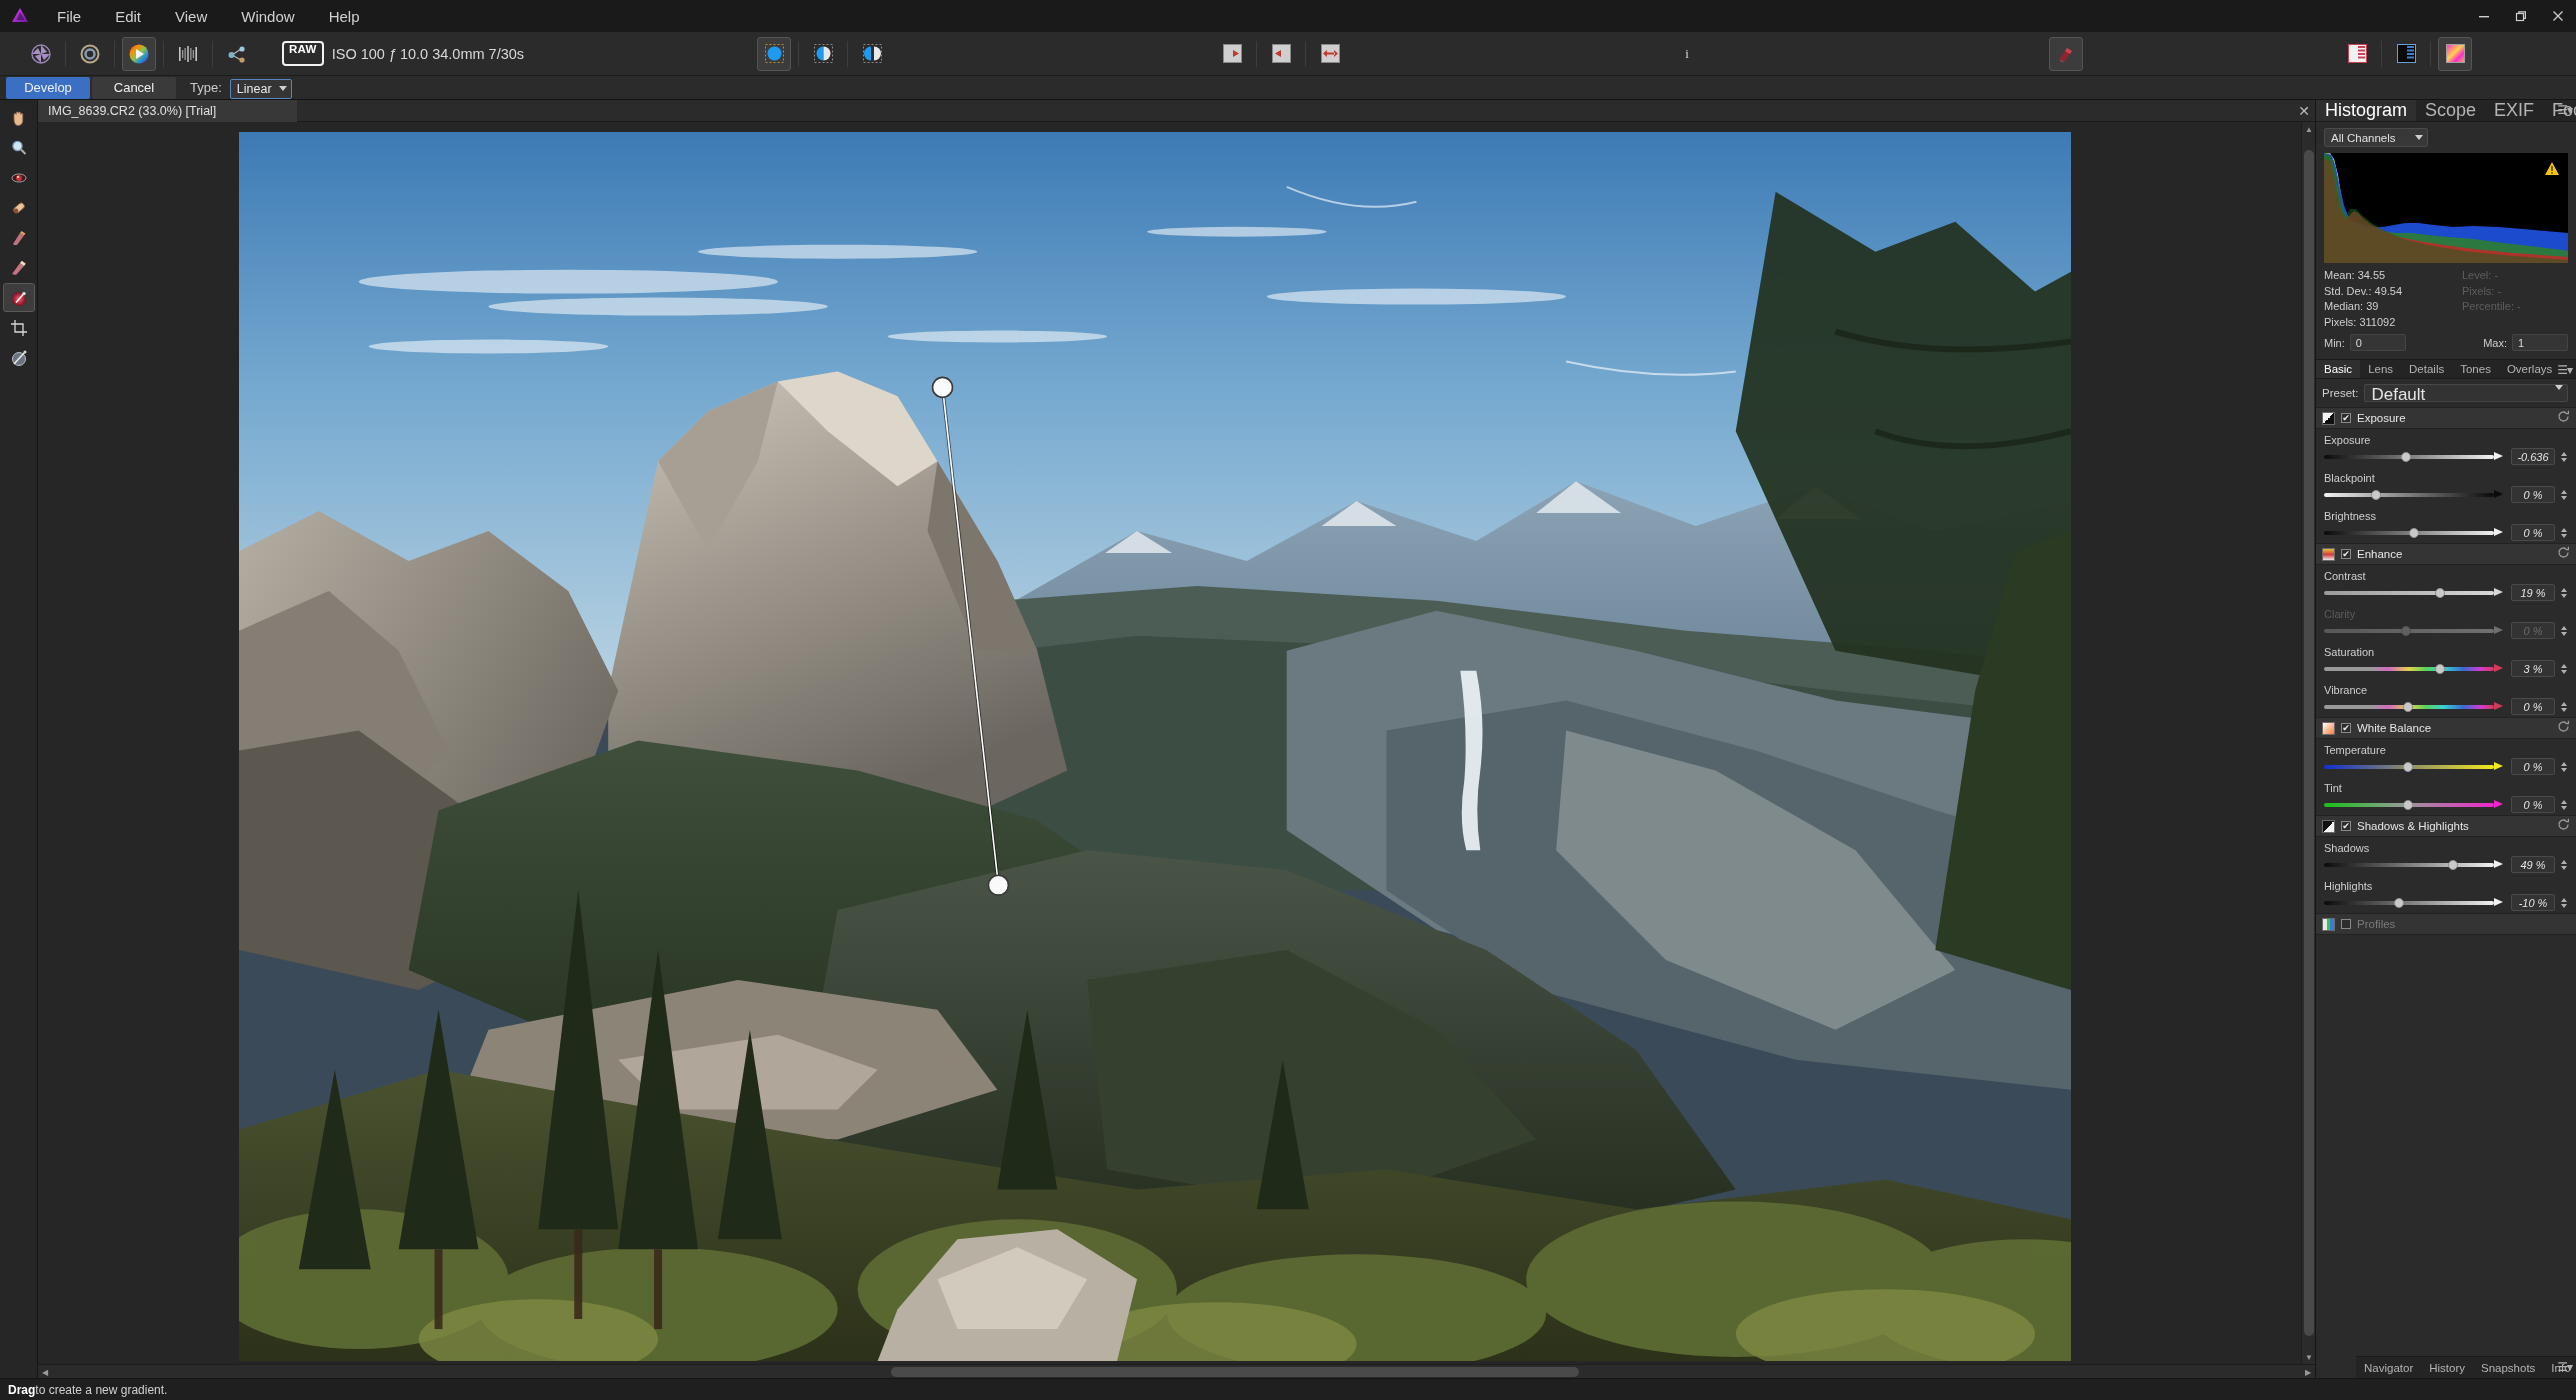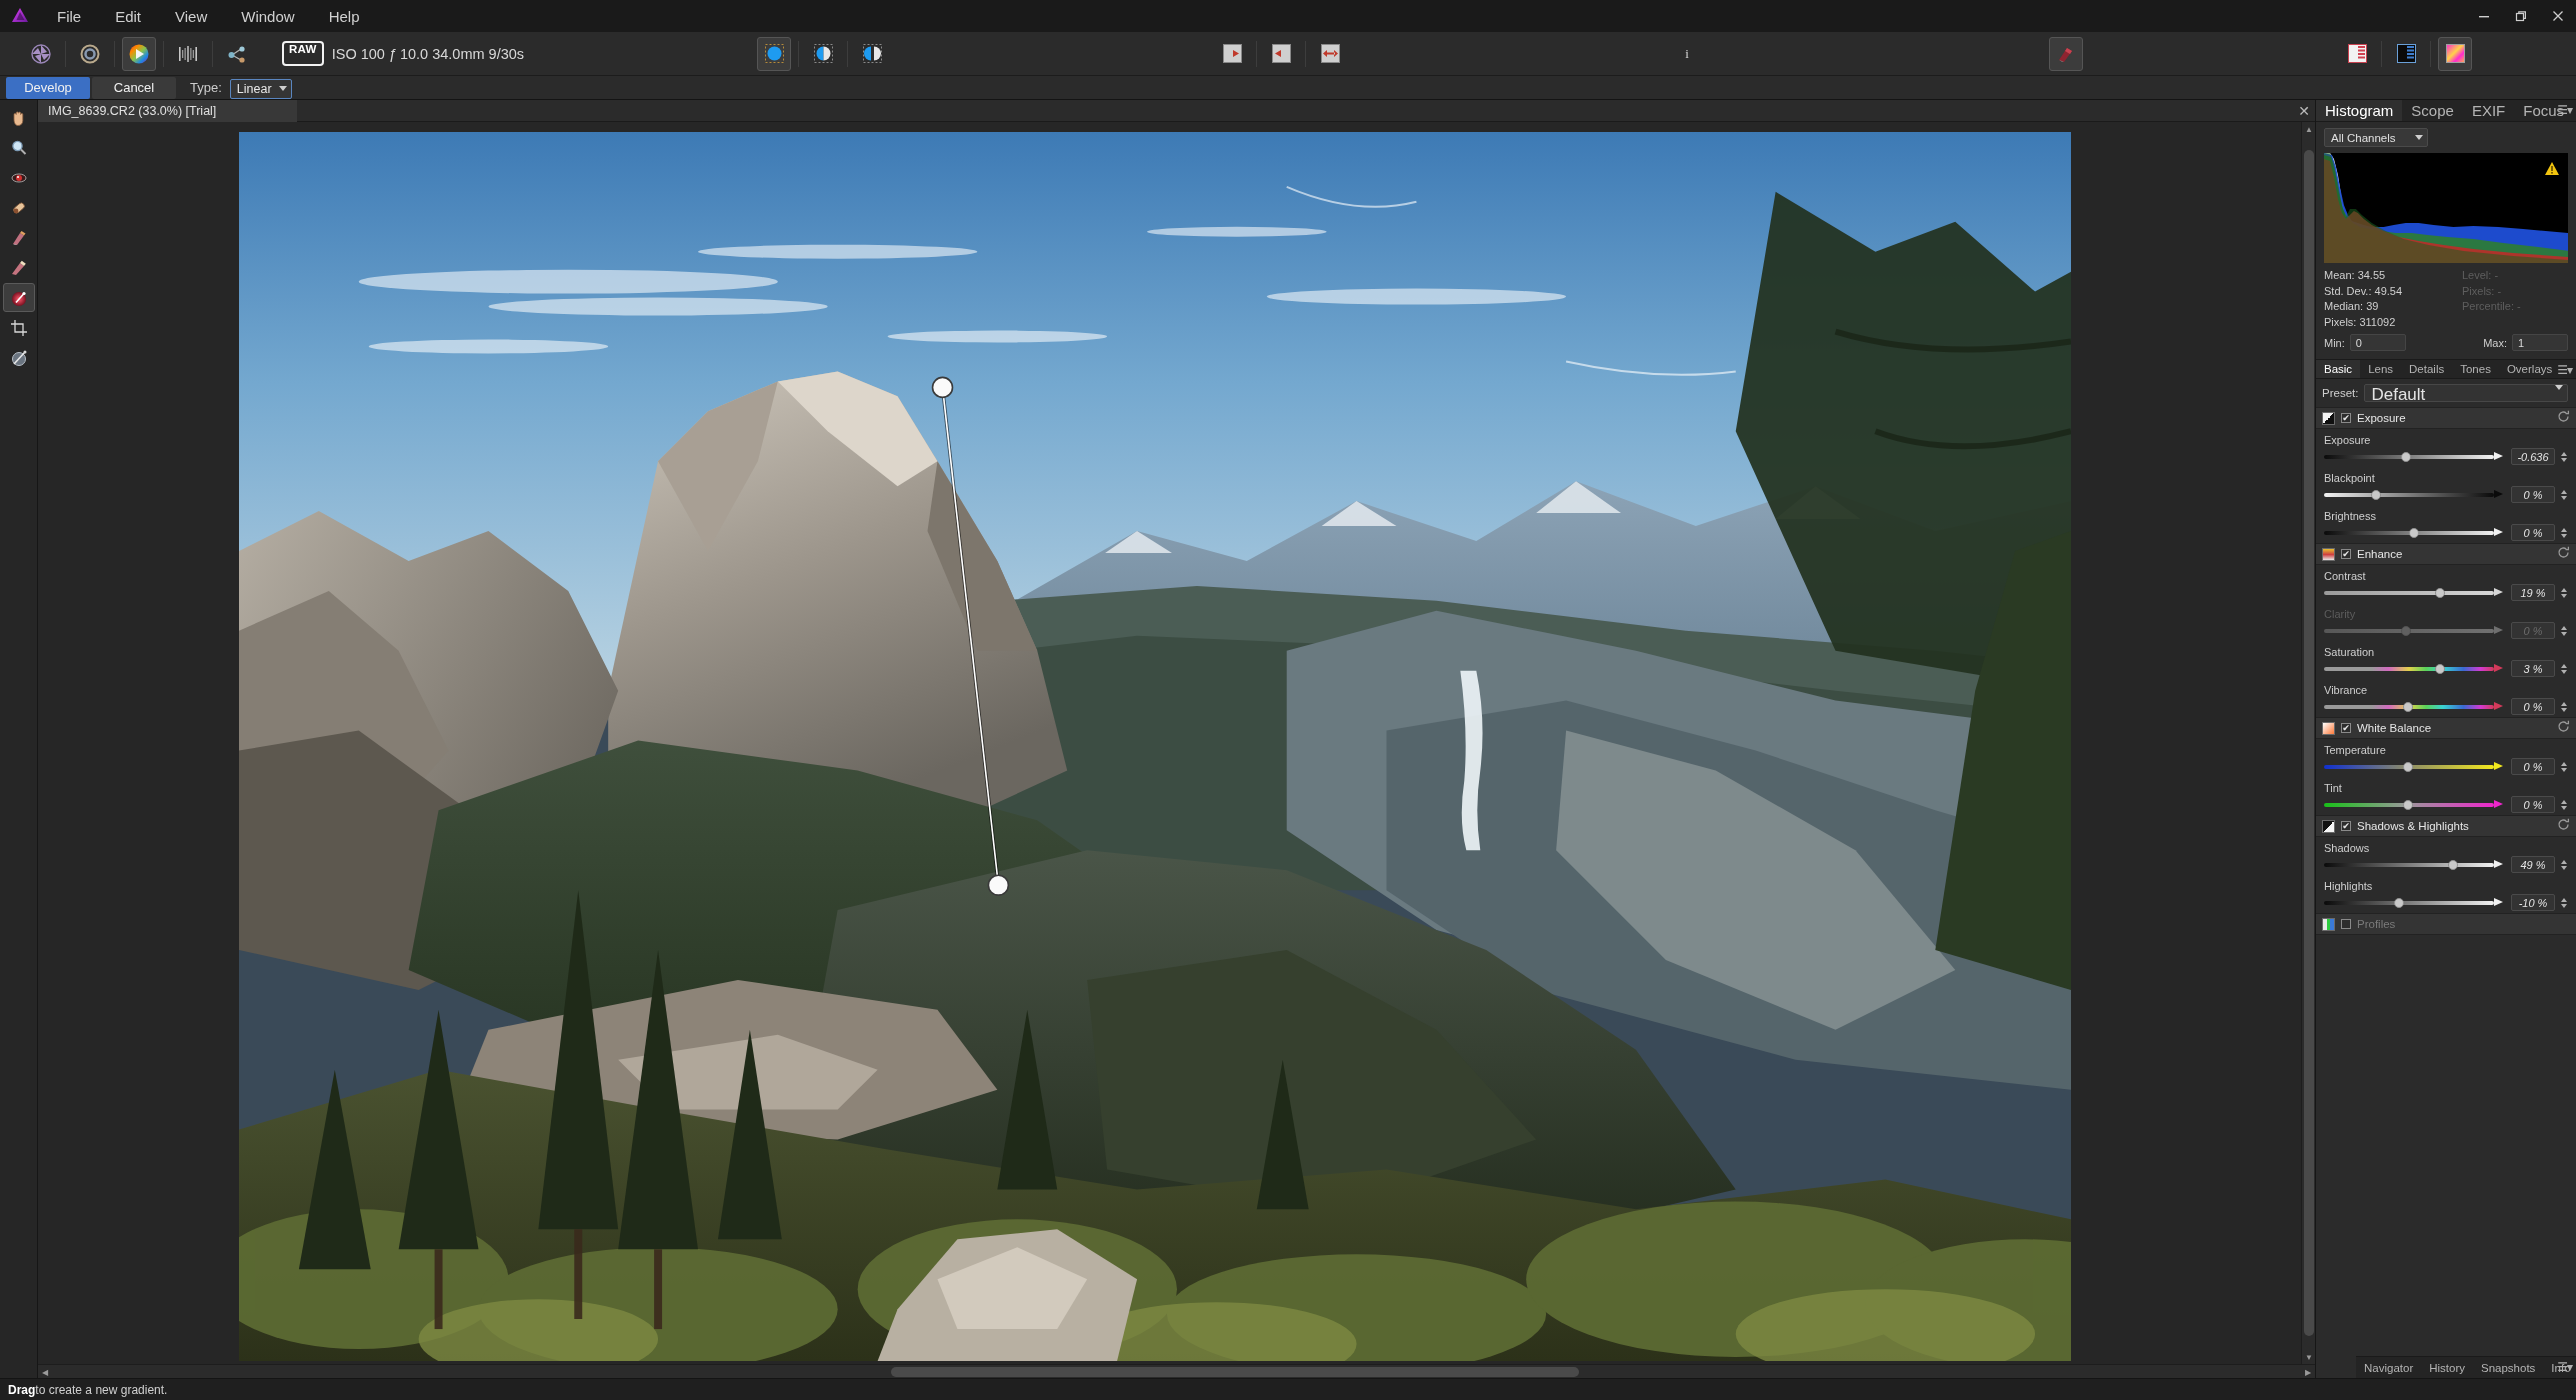--- a/index.html
+++ b/index.html
@@ -110,21 +110,21 @@
   
   .rightpanel {
     width:261px; flex:0 0 261px; background:#2b2b2b;
     display:flex; flex-direction:column; border-left:1px solid #161616;
   }
   .panel-tabs {
     height:22px; display:flex; align-items:stretch; background:#242424; position:relative;
     border-bottom:1px solid #1a1a1a;
   }
   .ptab {
-    font-size:15px; color:#b4b4b4; padding:0 9px; display:flex; align-items:center;
+    font-size:18px; color:#b4b4b4; padding:0 9px; display:flex; align-items:center;
   }
   .ptab.active { background:#2f2f2f; color:#ffffff; }
   .panel-menu { position:absolute; right:4px; top:3px; color:#b0b0b0; font-size:12px; letter-spacing:-1px;}
 
   .hist-block { padding:6px 8px 4px; background:#2b2b2b; }
   .combo {
     height:19px; background:#383838; border:1px solid #4a4a4a; border-radius:2px;
     display:flex; align-items:center; justify-content:space-between; padding:0 4px 0 6px;
     font-size:11.5px; color:#e0e0e0; width:104px;
   }
@@ -310,21 +310,21 @@
           <path d="M6 12 L15 6 M6 12 L15 17" stroke="#b0b0b0" stroke-width="1.4"></path>
           <circle cx="5.5" cy="12" r="3" fill="#7fb4c8"></circle>
           <circle cx="16" cy="6" r="2.6" fill="#9ec9d8"></circle>
           <circle cx="16" cy="17" r="2.6" fill="#c79a6a"></circle>
         </svg>
       </div>
     </div>
 
     <div class="tb-group" style="margin-left:26px;">
       <div class="raw-badge">RAW</div>
-      <div class="meta-text">ISO 100 ƒ 10.0 34.0mm 9/30s</div>
+      <div class="meta-text">ISO 100 ƒ 10.0 34.0mm 7/30s</div>
     </div>
 
     <div class="tb-group" style="position:absolute; left:755px;">
       <div class="tb-btn active">
         <svg width="19" height="19" viewBox="0 0 19 19">
           <rect x="0.5" y="0.5" width="18" height="18" fill="none" stroke="#b58b3a" stroke-width="1" stroke-dasharray="2 2"></rect>
           <circle cx="9.5" cy="9.5" r="7" fill="#1e9bf0"></circle>
         </svg>
       </div>
       <div class="tb-sep"></div>

